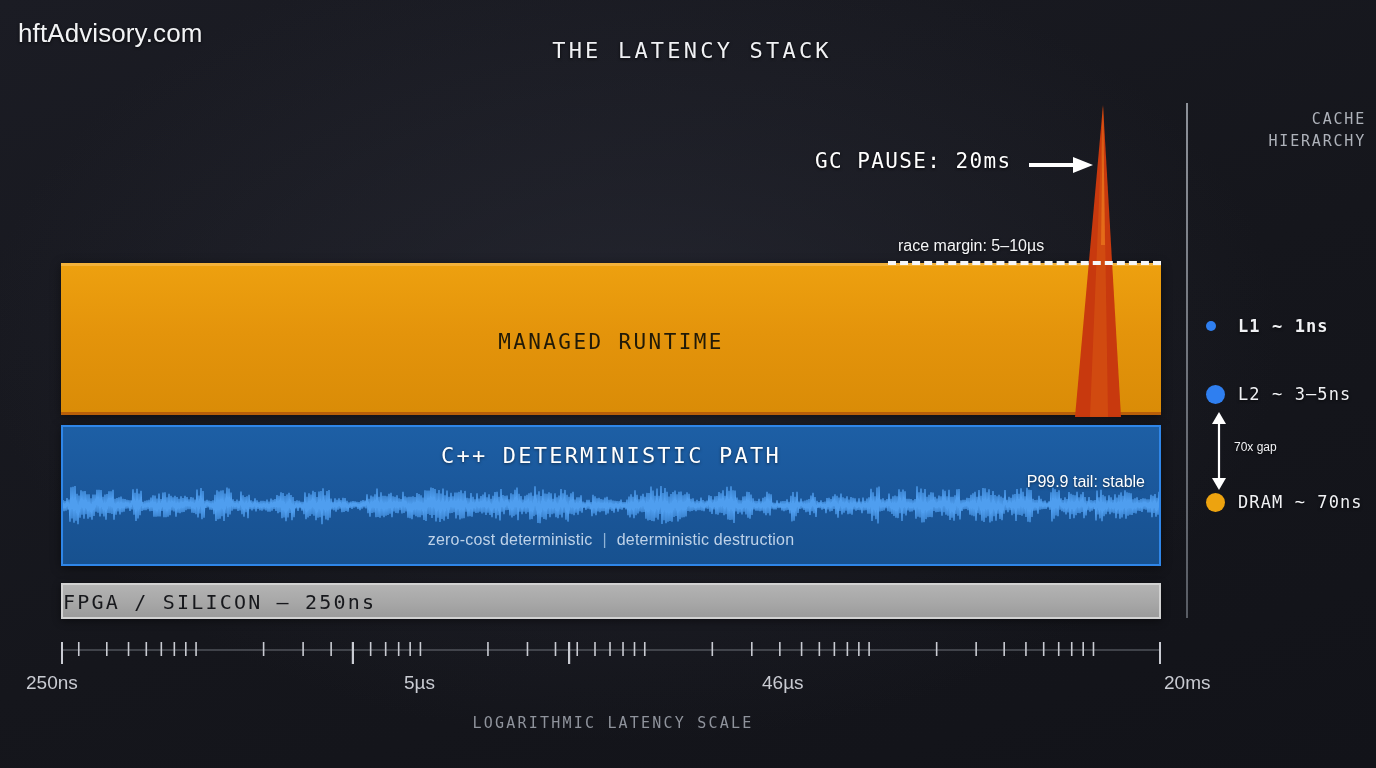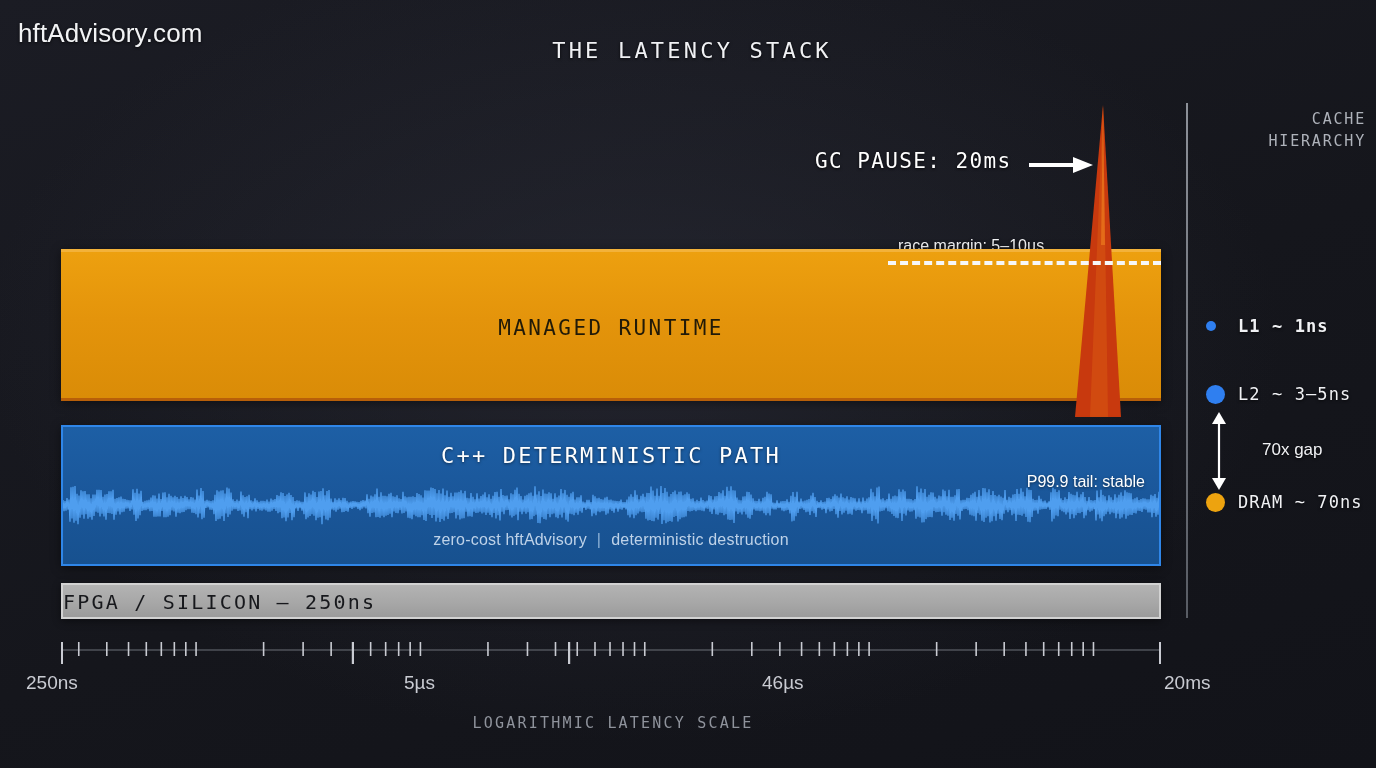--- a/index.html
+++ b/index.html
@@ -95,21 +95,21 @@
   }
 
   
   .bar {
     position: absolute;
     left: 61px;
     width: 1100px;
     box-sizing: border-box;
   }
   #bar-managed {
-    top: 249px;
+    top: 263px;
     height: 152px;
     background: linear-gradient(180deg, #eda00f 0%, #e4940b 46%, #da8c07 100%);
     border-top: 3px solid #f3b23a;
     border-bottom: 3px solid #b85f09;
     box-shadow: 0 2px 10px rgba(0,0,0,0.45);
   }
   #bar-managed-label {
     position: absolute;
     left: 0;
     top: 64px;
@@ -264,23 +264,23 @@
 
   #gap-arrow {
     position: absolute;
     left: 1208px;
     top: 412px;
     width: 22px;
     height: 78px;
   }
   #gap-label {
     position: absolute;
-    left: 1262px;
+    left: 1234px;
     top: 440px;
-    font-size: 17px;
+    font-size: 12px;
     color: #f0f1f4;
     white-space: nowrap;
     text-shadow: 0 1px 3px rgba(0,0,0,0.7);
   }
 </style>
 </head>
 <body>
 
 <div id="stage">
   <div id="bg-gradient"></div>
@@ -308,21 +308,21 @@
 
   <div id="race-margin-line"></div>
 
   <div id="bar-cpp" class="bar">
     <div id="bar-cpp-label" class="mono">C++ DETERMINISTIC PATH</div>
     <div id="p999-label">P99.9 tail: stable</div>
     <svg id="waveform" viewBox="0 0 1100 44" preserveAspectRatio="none">
       <path id="wave-path" stroke="#4f9eef" stroke-width="1.3" fill="none" d="M0.0 18.1 L1.0 26.4 L2.0 17.0 L3.0 28.1 L4.0 18.0 L5.0 27.6 L6.0 15.1 L7.0 26.8 L8.0 16.5 L9.0 38.7 L10.0 4.3 L11.0 35.4 L12.0 3.7 L13.0 39.7 L14.0 2.9 L15.0 37.8 L16.0 10.7 L17.0 41.3 L18.0 12.6 L19.0 34.7 L20.0 7.3 L21.0 31.6 L22.0 8.3 L23.0 35.8 L24.0 8.0 L25.0 31.3 L26.0 11.3 L27.0 35.8 L28.0 11.2 L29.0 34.3 L30.0 15.2 L31.0 36.6 L32.0 11.5 L33.0 33.0 L34.0 11.5 L35.0 28.7 L36.0 6.7 L37.0 29.8 L38.0 6.7 L39.0 33.6 L40.0 7.1 L41.0 30.7 L42.0 13.9 L43.0 33.5 L44.0 11.6 L45.0 36.7 L46.0 11.0 L47.0 30.0 L48.0 8.2 L49.0 30.2 L50.0 8.3 L51.0 30.9 L52.0 6.8 L53.0 36.8 L54.0 15.7 L55.0 31.6 L56.0 15.0 L57.0 28.4 L58.0 14.4 L59.0 31.5 L60.0 13.6 L61.0 29.3 L62.0 15.9 L63.0 28.7 L64.0 16.1 L65.0 25.8 L66.0 16.9 L67.0 25.3 L68.0 17.2 L69.0 28.0 L70.0 17.3 L71.0 26.4 L72.0 6.4 L73.0 31.7 L74.0 9.7 L75.0 38.0 L76.0 5.8 L77.0 35.4 L78.0 10.6 L79.0 32.1 L80.0 7.9 L81.0 27.9 L82.0 18.8 L83.0 27.2 L84.0 17.7 L85.0 27.2 L86.0 17.3 L87.0 26.3 L88.0 16.7 L89.0 28.3 L90.0 14.6 L91.0 28.0 L92.0 12.4 L93.0 33.6 L94.0 12.5 L95.0 33.6 L96.0 15.6 L97.0 33.4 L98.0 10.6 L99.0 33.5 L100.0 16.0 L101.0 27.9 L102.0 9.5 L103.0 34.3 L104.0 9.4 L105.0 34.2 L106.0 14.2 L107.0 33.6 L108.0 10.8 L109.0 32.3 L110.0 12.7 L111.0 27.4 L112.0 14.3 L113.0 28.5 L114.0 12.9 L115.0 33.8 L116.0 14.0 L117.0 29.6 L118.0 15.9 L119.0 30.2 L120.0 13.2 L121.0 29.3 L122.0 15.0 L123.0 28.9 L124.0 12.8 L125.0 27.3 L126.0 14.1 L127.0 26.1 L128.0 16.4 L129.0 26.3 L130.0 14.1 L131.0 29.7 L132.0 14.5 L133.0 30.0 L134.0 16.5 L135.0 31.1 L136.0 6.5 L137.0 34.4 L138.0 12.5 L139.0 30.4 L140.0 5.1 L141.0 36.3 L142.0 8.0 L143.0 34.8 L144.0 17.7 L145.0 24.9 L146.0 16.8 L147.0 24.4 L148.0 17.6 L149.0 26.7 L150.0 18.2 L151.0 26.8 L152.0 17.3 L153.0 31.3 L154.0 11.7 L155.0 38.0 L156.0 7.3 L157.0 36.3 L158.0 8.4 L159.0 35.7 L160.0 7.6 L161.0 33.3 L162.0 7.3 L163.0 37.9 L164.0 10.5 L165.0 30.5 L166.0 4.4 L167.0 34.0 L168.0 5.6 L169.0 31.5 L170.0 9.5 L171.0 27.6 L172.0 16.3 L173.0 26.2 L174.0 18.2 L175.0 26.2 L176.0 16.5 L177.0 28.0 L178.0 17.7 L179.0 27.5 L180.0 8.5 L181.0 31.2 L182.0 12.2 L183.0 33.6 L184.0 14.1 L185.0 29.2 L186.0 13.3 L187.0 35.1 L188.0 11.7 L189.0 26.2 L190.0 17.4 L191.0 27.4 L192.0 18.3 L193.0 26.1 L194.0 15.3 L195.0 28.4 L196.0 17.2 L197.0 25.9 L198.0 18.9 L199.0 27.3 L200.0 17.7 L201.0 27.6 L202.0 17.8 L203.0 26.4 L204.0 18.2 L205.0 27.5 L206.0 16.6 L207.0 28.7 L208.0 18.5 L209.0 28.6 L210.0 15.5 L211.0 27.6 L212.0 16.8 L213.0 25.9 L214.0 16.1 L215.0 28.0 L216.0 12.1 L217.0 30.1 L218.0 12.9 L219.0 29.3 L220.0 9.2 L221.0 35.2 L222.0 10.1 L223.0 34.5 L224.0 13.1 L225.0 38.2 L226.0 11.4 L227.0 34.4 L228.0 9.9 L229.0 29.9 L230.0 12.0 L231.0 37.1 L232.0 14.0 L233.0 34.2 L234.0 18.1 L235.0 25.4 L236.0 17.3 L237.0 27.9 L238.0 17.7 L239.0 25.1 L240.0 18.7 L241.0 27.8 L242.0 18.8 L243.0 31.3 L244.0 9.4 L245.0 36.2 L246.0 13.7 L247.0 34.5 L248.0 10.3 L249.0 33.0 L250.0 11.6 L251.0 31.2 L252.0 7.9 L253.0 32.8 L254.0 9.1 L255.0 37.3 L256.0 14.1 L257.0 34.7 L258.0 8.6 L259.0 34.2 L260.0 8.0 L261.0 41.3 L262.0 5.3 L263.0 32.8 L264.0 12.4 L265.0 36.4 L266.0 8.0 L267.0 37.2 L268.0 7.1 L269.0 34.7 L270.0 15.6 L271.0 26.4 L272.0 18.8 L273.0 27.3 L274.0 15.2 L275.0 28.8 L276.0 16.7 L277.0 26.8 L278.0 15.2 L279.0 25.7 L280.0 17.2 L281.0 29.2 L282.0 14.8 L283.0 28.9 L284.0 15.0 L285.0 27.9 L286.0 17.9 L287.0 28.6 L288.0 19.4 L289.0 24.8 L290.0 18.5 L291.0 25.9 L292.0 18.0 L293.0 24.6 L294.0 18.4 L295.0 24.1 L296.0 18.8 L297.0 26.0 L298.0 19.0 L299.0 27.1 L300.0 17.9 L301.0 25.6 L302.0 17.0 L303.0 24.3 L304.0 17.5 L305.0 25.5 L306.0 11.2 L307.0 30.1 L308.0 15.7 L309.0 33.8 L310.0 12.6 L311.0 29.9 L312.0 13.5 L313.0 29.5 L314.0 11.2 L315.0 34.2 L316.0 5.5 L317.0 34.0 L318.0 13.9 L319.0 34.7 L320.0 9.2 L321.0 32.6 L322.0 12.7 L323.0 34.2 L324.0 12.7 L325.0 32.8 L326.0 13.4 L327.0 32.0 L328.0 10.9 L329.0 30.8 L330.0 9.9 L331.0 34.3 L332.0 13.3 L333.0 28.5 L334.0 13.8 L335.0 30.0 L336.0 12.4 L337.0 30.2 L338.0 15.4 L339.0 27.2 L340.0 16.0 L341.0 30.5 L342.0 8.9 L343.0 29.9 L344.0 13.2 L345.0 28.4 L346.0 14.3 L347.0 34.7 L348.0 13.8 L349.0 35.2 L350.0 13.7 L351.0 36.2 L352.0 13.3 L353.0 31.8 L354.0 14.1 L355.0 33.2 L356.0 10.0 L357.0 34.1 L358.0 11.1 L359.0 34.2 L360.0 12.4 L361.0 32.1 L362.0 14.5 L363.0 37.0 L364.0 7.2 L365.0 38.1 L366.0 7.6 L367.0 30.9 L368.0 7.6 L369.0 32.0 L370.0 4.5 L371.0 34.9 L372.0 5.1 L373.0 31.9 L374.0 6.0 L375.0 38.4 L376.0 10.2 L377.0 34.7 L378.0 6.9 L379.0 38.9 L380.0 10.6 L381.0 36.0 L382.0 5.5 L383.0 37.6 L384.0 12.4 L385.0 33.4 L386.0 7.4 L387.0 35.9 L388.0 13.8 L389.0 30.3 L390.0 9.8 L391.0 29.9 L392.0 13.4 L393.0 29.3 L394.0 9.6 L395.0 35.6 L396.0 9.6 L397.0 32.3 L398.0 8.9 L399.0 36.4 L400.0 7.3 L401.0 35.5 L402.0 10.3 L403.0 35.2 L404.0 7.9 L405.0 28.7 L406.0 14.9 L407.0 33.4 L408.0 15.3 L409.0 33.1 L410.0 10.1 L411.0 33.7 L412.0 13.8 L413.0 28.8 L414.0 16.3 L415.0 30.0 L416.0 10.4 L417.0 29.7 L418.0 15.5 L419.0 28.7 L420.0 13.0 L421.0 30.5 L422.0 11.5 L423.0 29.4 L424.0 9.2 L425.0 31.9 L426.0 14.4 L427.0 29.8 L428.0 11.3 L429.0 31.9 L430.0 15.9 L431.0 34.2 L432.0 12.9 L433.0 30.0 L434.0 9.0 L435.0 35.6 L436.0 8.7 L437.0 32.2 L438.0 13.8 L439.0 37.5 L440.0 6.1 L441.0 28.6 L442.0 12.1 L443.0 31.3 L444.0 12.9 L445.0 27.1 L446.0 12.5 L447.0 26.9 L448.0 16.4 L449.0 32.4 L450.0 10.2 L451.0 34.4 L452.0 11.3 L453.0 32.9 L454.0 6.7 L455.0 31.6 L456.0 4.5 L457.0 37.3 L458.0 10.7 L459.0 28.8 L460.0 13.1 L461.0 31.3 L462.0 16.5 L463.0 28.6 L464.0 12.9 L465.0 30.8 L466.0 11.9 L467.0 29.2 L468.0 10.2 L469.0 36.4 L470.0 9.6 L471.0 36.1 L472.0 12.8 L473.0 33.1 L474.0 3.2 L475.0 31.7 L476.0 11.5 L477.0 40.1 L478.0 8.2 L479.0 40.3 L480.0 13.0 L481.0 34.2 L482.0 6.4 L483.0 36.0 L484.0 10.6 L485.0 36.6 L486.0 10.9 L487.0 31.0 L488.0 9.4 L489.0 34.1 L490.0 10.3 L491.0 31.3 L492.0 15.8 L493.0 30.4 L494.0 10.3 L495.0 34.1 L496.0 14.2 L497.0 35.1 L498.0 12.6 L499.0 31.6 L500.0 6.0 L501.0 34.5 L502.0 10.2 L503.0 29.7 L504.0 6.9 L505.0 36.8 L506.0 11.8 L507.0 38.6 L508.0 13.7 L509.0 30.7 L510.0 10.3 L511.0 31.2 L512.0 8.8 L513.0 32.1 L514.0 16.5 L515.0 29.6 L516.0 14.4 L517.0 31.8 L518.0 14.3 L519.0 28.2 L520.0 12.4 L521.0 29.8 L522.0 18.6 L523.0 24.9 L524.0 19.3 L525.0 26.8 L526.0 16.8 L527.0 25.7 L528.0 16.7 L529.0 26.3 L530.0 19.1 L531.0 33.1 L532.0 11.9 L533.0 30.5 L534.0 13.3 L535.0 32.2 L536.0 15.4 L537.0 28.5 L538.0 14.7 L539.0 29.2 L540.0 16.1 L541.0 28.3 L542.0 16.5 L543.0 28.1 L544.0 14.5 L545.0 31.8 L546.0 13.8 L547.0 30.5 L548.0 16.8 L549.0 26.5 L550.0 16.5 L551.0 27.9 L552.0 17.6 L553.0 29.6 L554.0 17.9 L555.0 25.7 L556.0 18.1 L557.0 28.8 L558.0 18.2 L559.0 26.1 L560.0 16.5 L561.0 26.6 L562.0 19.0 L563.0 24.8 L564.0 19.2 L565.0 26.4 L566.0 16.6 L567.0 32.1 L568.0 13.6 L569.0 34.4 L570.0 11.4 L571.0 31.4 L572.0 13.8 L573.0 35.3 L574.0 7.2 L575.0 32.1 L576.0 11.7 L577.0 30.5 L578.0 16.2 L579.0 28.4 L580.0 12.8 L581.0 29.1 L582.0 10.9 L583.0 29.0 L584.0 13.7 L585.0 35.8 L586.0 9.9 L587.0 37.5 L588.0 10.0 L589.0 36.9 L590.0 3.5 L591.0 38.0 L592.0 7.4 L593.0 38.2 L594.0 12.7 L595.0 34.8 L596.0 5.4 L597.0 36.6 L598.0 12.7 L599.0 30.9 L600.0 3.0 L601.0 41.0 L602.0 10.0 L603.0 37.3 L604.0 5.1 L605.0 40.3 L606.0 8.7 L607.0 38.7 L608.0 13.5 L609.0 38.0 L610.0 10.9 L611.0 38.8 L612.0 9.1 L613.0 33.9 L614.0 7.6 L615.0 32.9 L616.0 11.2 L617.0 38.4 L618.0 8.7 L619.0 36.2 L620.0 8.5 L621.0 34.5 L622.0 12.4 L623.0 34.2 L624.0 11.4 L625.0 33.5 L626.0 9.3 L627.0 28.0 L628.0 10.8 L629.0 28.4 L630.0 15.7 L631.0 27.9 L632.0 15.3 L633.0 27.3 L634.0 18.3 L635.0 28.3 L636.0 16.7 L637.0 27.3 L638.0 18.0 L639.0 27.1 L640.0 14.6 L641.0 27.7 L642.0 17.0 L643.0 28.3 L644.0 18.3 L645.0 25.4 L646.0 17.6 L647.0 25.8 L648.0 12.3 L649.0 28.8 L650.0 13.1 L651.0 30.9 L652.0 16.6 L653.0 26.5 L654.0 13.3 L655.0 31.2 L656.0 13.0 L657.0 31.6 L658.0 9.1 L659.0 29.6 L660.0 10.2 L661.0 29.9 L662.0 7.2 L663.0 32.2 L664.0 12.9 L665.0 31.3 L666.0 3.7 L667.0 36.5 L668.0 7.8 L669.0 36.9 L670.0 3.3 L671.0 36.7 L672.0 7.2 L673.0 40.0 L674.0 7.6 L675.0 28.4 L676.0 14.6 L677.0 31.0 L678.0 16.8 L679.0 29.4 L680.0 17.3 L681.0 31.5 L682.0 13.6 L683.0 28.8 L684.0 13.4 L685.0 31.4 L686.0 8.7 L687.0 34.6 L688.0 9.1 L689.0 35.7 L690.0 11.5 L691.0 32.0 L692.0 15.3 L693.0 26.5 L694.0 17.9 L695.0 27.6 L696.0 18.0 L697.0 27.6 L698.0 15.8 L699.0 28.3 L700.0 18.2 L701.0 27.8 L702.0 14.7 L703.0 30.2 L704.0 13.7 L705.0 32.1 L706.0 8.8 L707.0 30.1 L708.0 10.6 L709.0 32.5 L710.0 11.2 L711.0 25.6 L712.0 19.5 L713.0 26.3 L714.0 19.8 L715.0 26.4 L716.0 17.4 L717.0 25.0 L718.0 19.9 L719.0 25.0 L720.0 18.4 L721.0 27.5 L722.0 18.1 L723.0 28.2 L724.0 18.0 L725.0 27.4 L726.0 16.4 L727.0 26.9 L728.0 18.8 L729.0 30.4 L730.0 12.7 L731.0 38.4 L732.0 9.1 L733.0 37.8 L734.0 13.7 L735.0 33.2 L736.0 8.7 L737.0 29.9 L738.0 18.5 L739.0 26.0 L740.0 15.6 L741.0 25.5 L742.0 18.4 L743.0 27.0 L744.0 17.6 L745.0 29.1 L746.0 16.8 L747.0 28.8 L748.0 16.0 L749.0 31.9 L750.0 12.5 L751.0 28.3 L752.0 9.9 L753.0 30.1 L754.0 14.0 L755.0 33.9 L756.0 17.8 L757.0 25.0 L758.0 19.1 L759.0 25.2 L760.0 17.4 L761.0 26.6 L762.0 19.1 L763.0 25.8 L764.0 18.6 L765.0 30.3 L766.0 15.1 L767.0 26.5 L768.0 14.9 L769.0 28.5 L770.0 16.1 L771.0 28.0 L772.0 13.4 L773.0 26.0 L774.0 11.2 L775.0 31.3 L776.0 12.8 L777.0 34.6 L778.0 14.5 L779.0 27.9 L780.0 10.6 L781.0 31.4 L782.0 14.3 L783.0 29.8 L784.0 15.2 L785.0 27.6 L786.0 13.4 L787.0 31.1 L788.0 16.5 L789.0 30.7 L790.0 14.1 L791.0 31.7 L792.0 14.8 L793.0 26.5 L794.0 15.3 L795.0 27.8 L796.0 18.6 L797.0 26.9 L798.0 15.4 L799.0 27.3 L800.0 18.6 L801.0 30.1 L802.0 14.6 L803.0 27.5 L804.0 17.9 L805.0 27.3 L806.0 15.5 L807.0 30.8 L808.0 14.4 L809.0 30.6 L810.0 5.7 L811.0 37.9 L812.0 9.3 L813.0 32.7 L814.0 13.2 L815.0 36.2 L816.0 4.6 L817.0 40.6 L818.0 3.6 L819.0 28.4 L820.0 16.4 L821.0 27.9 L822.0 15.2 L823.0 27.5 L824.0 17.4 L825.0 25.3 L826.0 16.1 L827.0 28.1 L828.0 10.6 L829.0 28.6 L830.0 15.9 L831.0 30.9 L832.0 13.2 L833.0 32.9 L834.0 12.5 L835.0 34.6 L836.0 13.4 L837.0 35.1 L838.0 6.2 L839.0 30.3 L840.0 8.7 L841.0 38.0 L842.0 6.6 L843.0 30.7 L844.0 8.2 L845.0 32.5 L846.0 15.9 L847.0 27.4 L848.0 15.8 L849.0 28.7 L850.0 16.1 L851.0 28.4 L852.0 17.4 L853.0 27.1 L854.0 16.1 L855.0 35.8 L856.0 3.2 L857.0 33.8 L858.0 9.4 L859.0 34.5 L860.0 5.5 L861.0 39.4 L862.0 9.7 L863.0 39.3 L864.0 6.1 L865.0 36.1 L866.0 13.8 L867.0 34.2 L868.0 11.9 L869.0 33.9 L870.0 9.2 L871.0 34.1 L872.0 9.6 L873.0 28.0 L874.0 13.9 L875.0 29.3 L876.0 15.6 L877.0 29.0 L878.0 12.6 L879.0 28.7 L880.0 13.2 L881.0 32.8 L882.0 6.5 L883.0 29.1 L884.0 7.8 L885.0 31.7 L886.0 13.2 L887.0 32.8 L888.0 6.8 L889.0 37.0 L890.0 13.7 L891.0 34.6 L892.0 13.9 L893.0 37.7 L894.0 12.2 L895.0 30.9 L896.0 6.3 L897.0 32.7 L898.0 6.0 L899.0 36.4 L900.0 17.3 L901.0 28.0 L902.0 16.7 L903.0 26.1 L904.0 16.7 L905.0 26.0 L906.0 14.7 L907.0 27.2 L908.0 15.0 L909.0 31.6 L910.0 11.8 L911.0 32.4 L912.0 10.3 L913.0 33.2 L914.0 8.7 L915.0 37.8 L916.0 13.9 L917.0 30.3 L918.0 7.0 L919.0 31.7 L920.0 12.8 L921.0 37.8 L922.0 5.0 L923.0 38.9 L924.0 5.3 L925.0 34.8 L926.0 9.4 L927.0 33.2 L928.0 6.3 L929.0 39.4 L930.0 12.0 L931.0 38.2 L932.0 8.0 L933.0 33.3 L934.0 12.0 L935.0 37.8 L936.0 13.3 L937.0 30.7 L938.0 11.7 L939.0 36.0 L940.0 13.5 L941.0 37.2 L942.0 14.9 L943.0 30.6 L944.0 7.1 L945.0 27.1 L946.0 16.9 L947.0 29.2 L948.0 13.9 L949.0 27.3 L950.0 14.7 L951.0 32.3 L952.0 11.5 L953.0 30.7 L954.0 11.1 L955.0 38.1 L956.0 6.0 L957.0 31.7 L958.0 10.8 L959.0 32.0 L960.0 5.3 L961.0 32.8 L962.0 8.7 L963.0 30.8 L964.0 13.2 L965.0 33.9 L966.0 4.7 L967.0 38.7 L968.0 6.8 L969.0 39.2 L970.0 7.0 L971.0 33.9 L972.0 15.7 L973.0 27.7 L974.0 17.0 L975.0 27.5 L976.0 16.8 L977.0 30.8 L978.0 12.8 L979.0 26.7 L980.0 15.7 L981.0 26.1 L982.0 18.3 L983.0 26.0 L984.0 17.5 L985.0 25.8 L986.0 19.6 L987.0 24.4 L988.0 18.3 L989.0 26.8 L990.0 9.2 L991.0 38.4 L992.0 4.8 L993.0 35.8 L994.0 6.3 L995.0 32.5 L996.0 9.1 L997.0 33.1 L998.0 7.3 L999.0 26.8 L1000.0 15.2 L1001.0 28.2 L1002.0 17.1 L1003.0 29.3 L1004.0 14.3 L1005.0 31.5 L1006.0 16.1 L1007.0 29.5 L1008.0 9.0 L1009.0 36.0 L1010.0 10.7 L1011.0 31.3 L1012.0 11.9 L1013.0 35.1 L1014.0 12.3 L1015.0 32.1 L1016.0 8.8 L1017.0 30.0 L1018.0 14.3 L1019.0 30.2 L1020.0 11.4 L1021.0 28.9 L1022.0 9.1 L1023.0 35.2 L1024.0 14.1 L1025.0 32.5 L1026.0 17.7 L1027.0 27.1 L1028.0 14.0 L1029.0 28.8 L1030.0 17.0 L1031.0 27.8 L1032.0 17.5 L1033.0 26.1 L1034.0 17.1 L1035.0 37.5 L1036.0 7.6 L1037.0 31.5 L1038.0 14.4 L1039.0 35.4 L1040.0 6.8 L1041.0 38.3 L1042.0 11.9 L1043.0 33.3 L1044.0 13.4 L1045.0 31.3 L1046.0 17.2 L1047.0 28.7 L1048.0 12.4 L1049.0 31.2 L1050.0 14.4 L1051.0 29.5 L1052.0 16.8 L1053.0 30.2 L1054.0 11.2 L1055.0 35.3 L1056.0 14.5 L1057.0 30.7 L1058.0 11.7 L1059.0 35.8 L1060.0 9.4 L1061.0 34.4 L1062.0 12.9 L1063.0 31.1 L1064.0 7.2 L1065.0 35.7 L1066.0 9.3 L1067.0 32.8 L1068.0 9.9 L1069.0 31.7 L1070.0 10.2 L1071.0 31.9 L1072.0 16.4 L1073.0 29.9 L1074.0 15.2 L1075.0 30.5 L1076.0 14.2 L1077.0 27.8 L1078.0 17.0 L1079.0 28.0 L1080.0 16.1 L1081.0 29.0 L1082.0 15.3 L1083.0 26.2 L1084.0 15.5 L1085.0 26.7 L1086.0 16.4 L1087.0 29.5 L1088.0 16.4 L1089.0 29.4 L1090.0 11.8 L1091.0 34.1 L1092.0 12.7 L1093.0 29.9 L1094.0 11.0 L1095.0 33.7 L1096.0 14.9 L1097.0 31.7 L1098.0 8.9 L1099.0 32.6 L1100.0 12.6 "></path>
     </svg>
     <div id="bar-cpp-sub">
-      <span>zero-cost hftAdvisory</span><span class="sep">|</span><span>deterministic destruction</span>
+      <span>zero-cost deterministic</span><span class="sep">|</span><span>deterministic destruction</span>
     </div>
   </div>
 
   <div id="bar-fpga" class="bar">
     <div id="bar-fpga-label" class="mono">FPGA / SILICON — 250ns</div>
   </div>
 
   <svg id="axis" viewBox="0 0 1100 26">
       <line x1="0" x2="1100" y1="10" y2="10" stroke="#6d7079" stroke-width="1"></line>
       <line x1="17.76417950383637" x2="17.76417950383637" y1="2" y2="16" stroke="#c9cbd2" stroke-width="1.6"></line>

